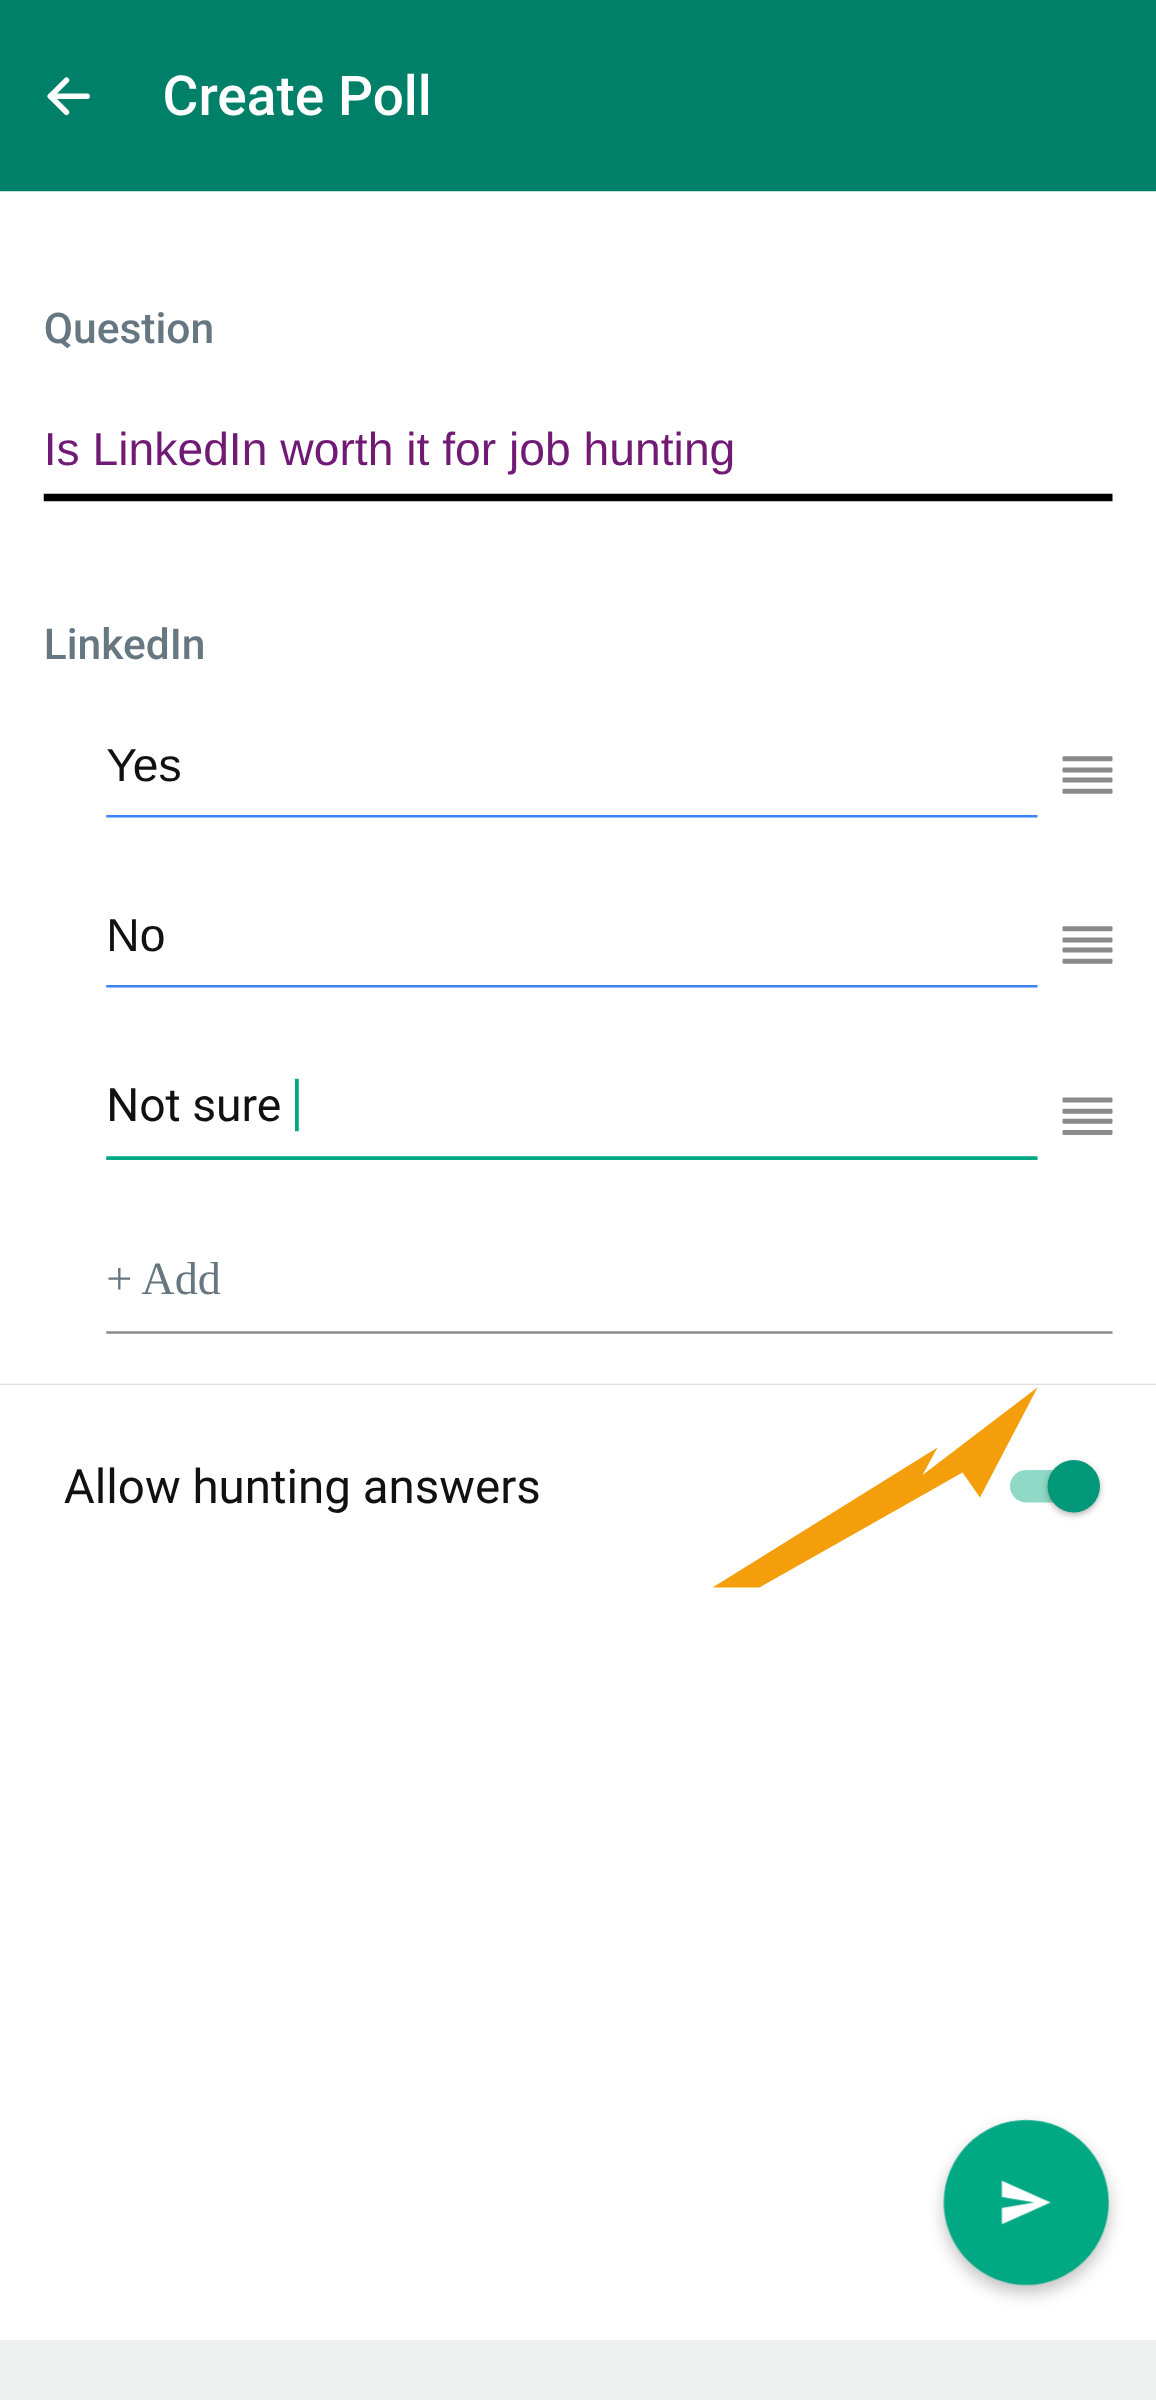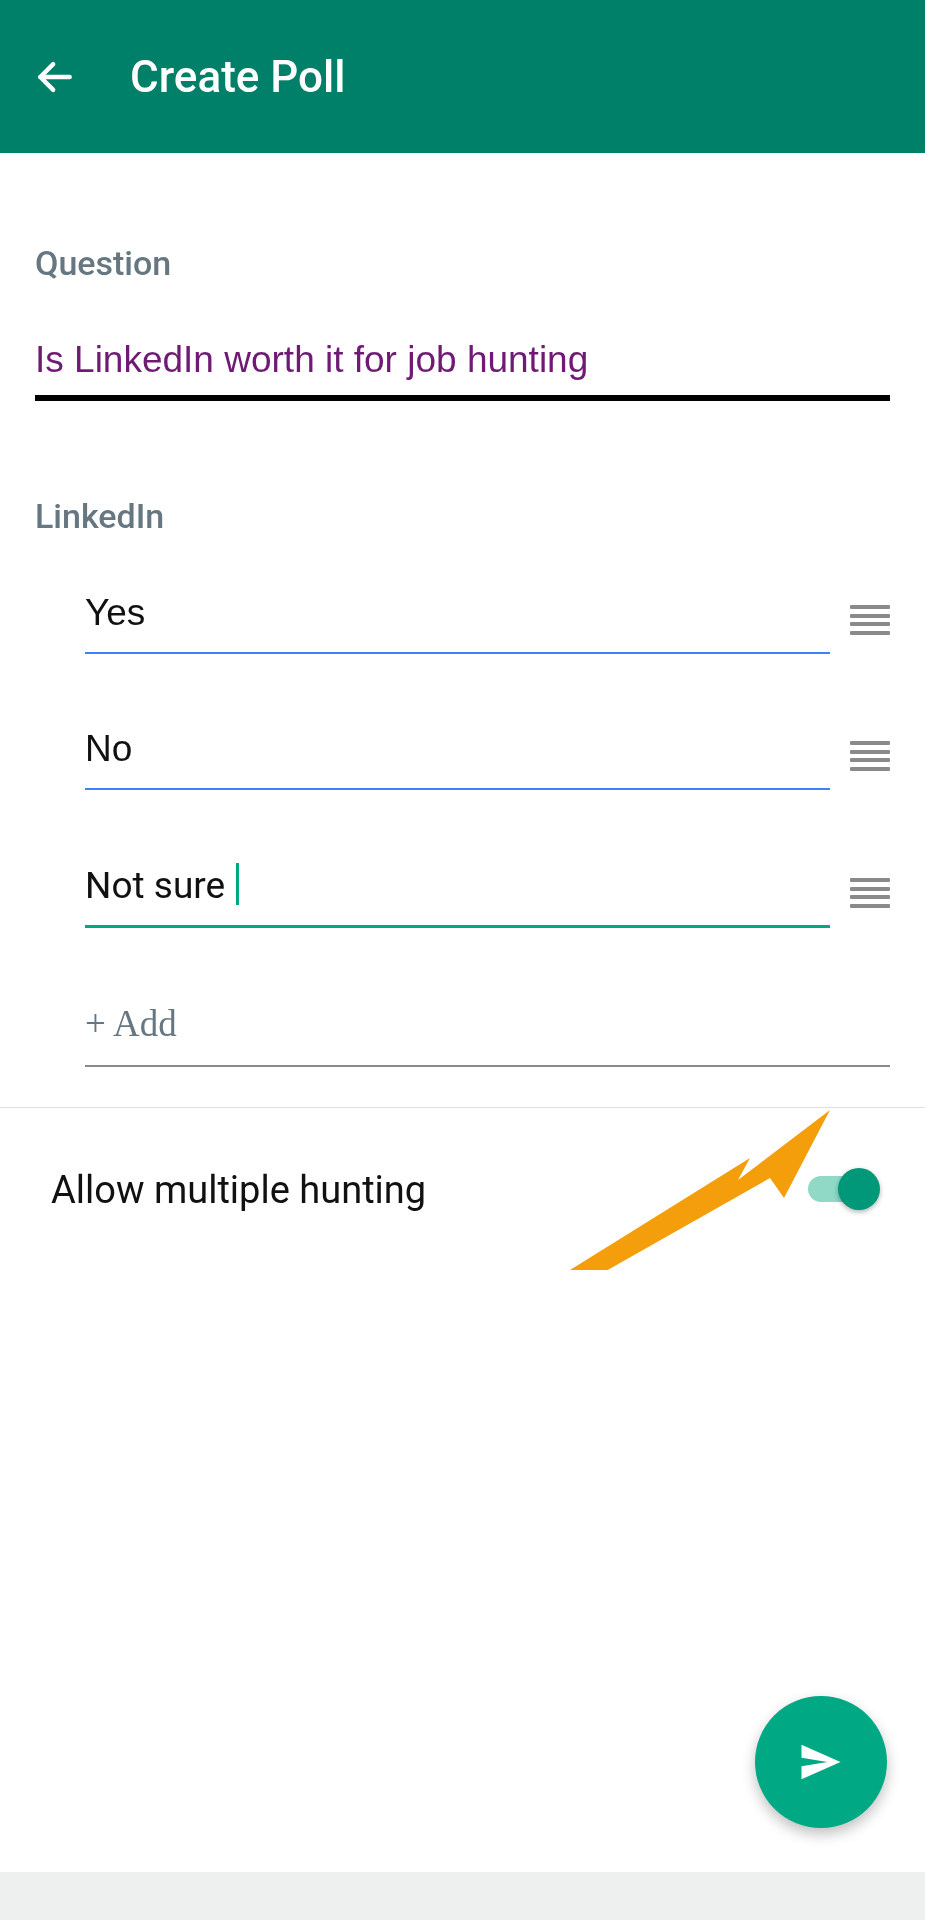--- a/index.html
+++ b/index.html
@@ -234,21 +234,21 @@
       <div class="add-row">
         <input class="add-input" type="text" placeholder="+ Add" style="">
       </div>
 
     </div>
   </div>
 
   <div class="divider-full"></div>
 
   <div class="toggle-row">
-    <div class="toggle-label">Allow multiple hunting</div>
+    <div class="toggle-label">Allow hunting answers</div>
     <div class="toggle">
       <div class="toggle-track"></div>
       <div class="toggle-thumb"></div>
     </div>
   </div>
 
 </div>
 
 <svg class="arrow-annotation" width="280" height="160" viewBox="0 0 280 160">
   <defs>

